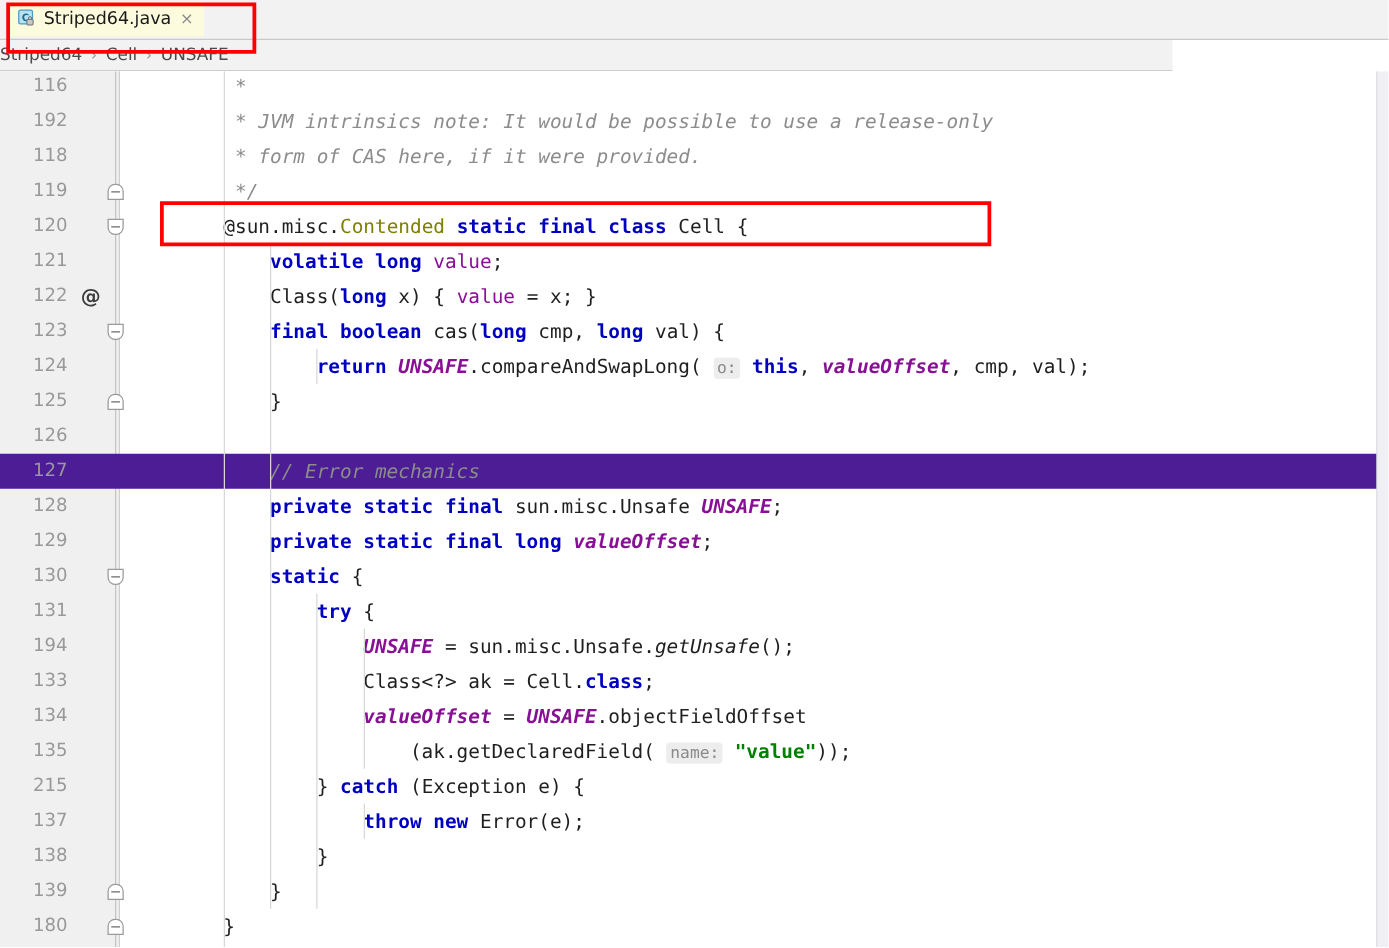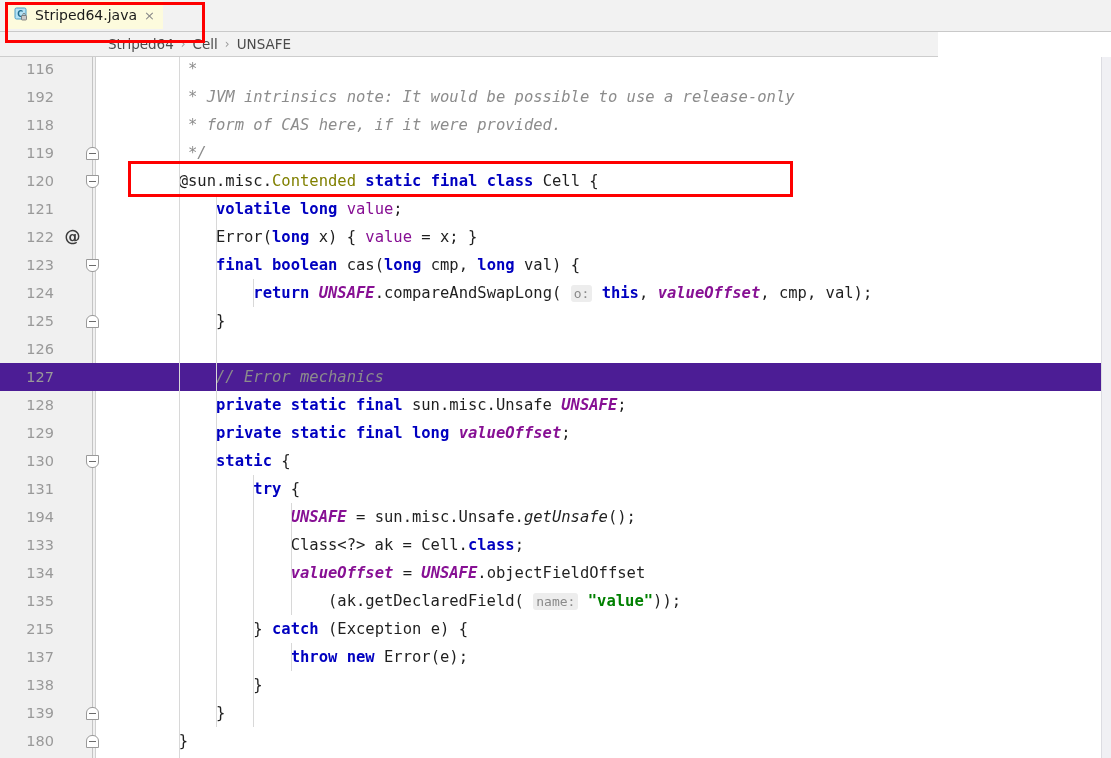--- a/index.html
+++ b/index.html
@@ -62,21 +62,20 @@
   
   .breadcrumb {
     position: absolute;
     left: 0; top: 32px;
     width: 938px; height: 25px;
     background: #f2f2f2;
     border-bottom: 1px solid #cdcdcd;
     box-sizing: border-box;
     display: flex;
     align-items: center;
-    padding-left: 108px;
     gap: 7px;
   }
   .crumb {
     font-family: "DejaVu Sans", sans-serif;
     font-size: 13.5px;
     color: #4a4a4a;
     white-space: nowrap;
     cursor: default;
   }
   .crumb-sep {
@@ -295,21 +294,21 @@
           <div class="gutter-cell">
             <span class="lineno">121</span>
           </div>
           <div class="code-cell"><span class="plain">            </span><span class="kw">volatile long</span><span class="plain"> </span><span class="fld">value</span><span class="plain">;</span></div>
         </div>
         <div class="row" style="top: 166px;">
           <div class="gutter-cell">
             <span class="lineno">122</span>
             <span class="ann-icon">@</span>
           </div>
-          <div class="code-cell"><span class="plain">            Error(</span><span class="kw">long</span><span class="plain"> x) { </span><span class="fld">value</span><span class="plain"> = x; }</span></div>
+          <div class="code-cell"><span class="plain">            Class(</span><span class="kw">long</span><span class="plain"> x) { </span><span class="fld">value</span><span class="plain"> = x; }</span></div>
         </div>
         <div class="row" style="top: 194px;">
           <div class="gutter-cell">
             <span class="lineno">123</span>
           </div>
           <div class="code-cell"><span class="plain">            </span><span class="kw">final boolean</span><span class="plain"> cas(</span><span class="kw">long</span><span class="plain"> cmp, </span><span class="kw">long</span><span class="plain"> val) {</span></div>
         </div>
         <div class="row" style="top: 222px;">
           <div class="gutter-cell">
             <span class="lineno">124</span>

